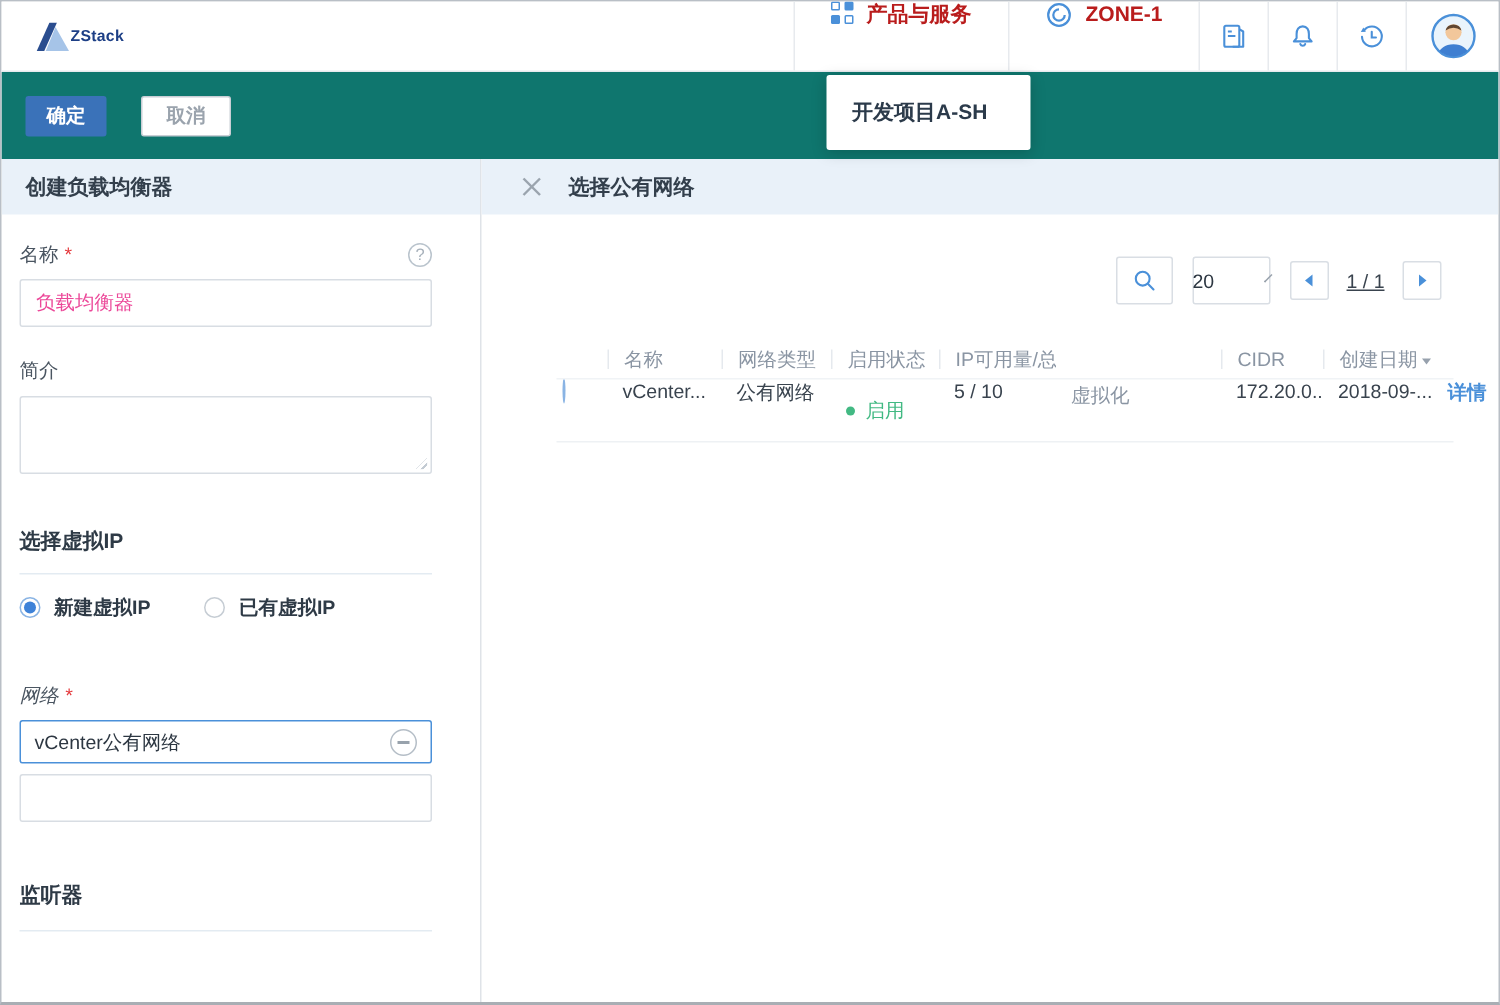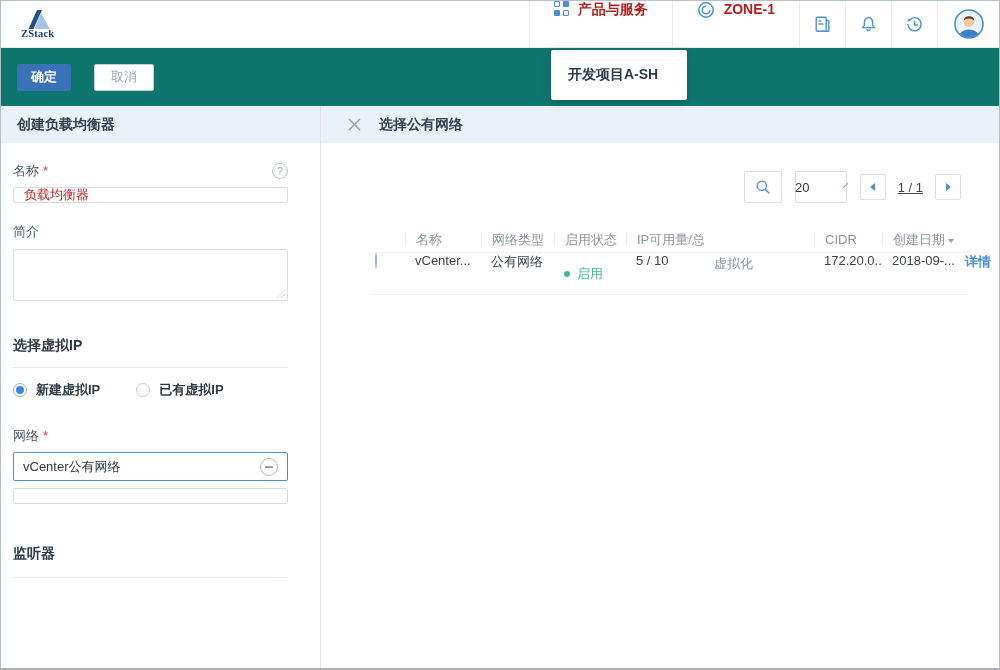--- a/index.html
+++ b/index.html
@@ -2,21 +2,21 @@
 <html><head>
 <meta charset="utf-8">
 <style>
   * { box-sizing: border-box; margin: 0; padding: 0; }
   body { font-family: "Liberation Sans", "DejaVu Sans", sans-serif; background:#fff; }
   .frame { position:relative; width:1000px; height:670px; background:#fff;
            border:1px solid #b9bfc6; border-bottom:2px solid #a9aeb4; overflow:hidden; }
 
   
   .topbar { height:47px; border-bottom:1px solid #e7eaee; display:flex; justify-content:space-between; align-items:stretch; background:#fff; }
-  .logo { display:flex; flex-direction:column; align-items:center; justify-content:center; padding:3px 0 2px 20px; cursor:pointer;font-family:Liberation Serif, serif; }
+  .logo { display:flex; flex-direction:row; align-items:center; padding:3px 0 2px 20px; cursor:pointer; }
   .logo-text { font-size:10.5px; font-weight:700; color:#1d3f86; letter-spacing:.2px; margin-top:-1px; }
   .topnav { display:flex; align-items:stretch; }
   .nav-item { display:flex; align-items:flex-start; gap:9px; padding:0 24px; border-left:1px solid #e7eaee;
               font-size:14px; font-weight:600; color:#b91c1c; cursor:pointer; white-space:nowrap; }
   .nav-item.active { background:#eef6fd; }
   .icon-btn { width:46px; display:flex; align-items:center; justify-content:center; border-left:1px solid #e7eaee; cursor:pointer; }
   .icon-btn.avatar { width:62px; }
 
   .grid-icon { width:15px; height:15px; display:grid; grid-template-columns:6px 6px; grid-template-rows:6px 6px; gap:3px; }
   .grid-icon i { border:1.5px solid #4a90d9; border-radius:1px; }
@@ -28,39 +28,39 @@
   
   .dropdown { position:absolute; top:49px; left:550px; width:136px; background:#fff; z-index:20;
               box-shadow:0 2px 10px rgba(0,0,0,.18); border-radius:2px; padding:6px 0; }
   .dropdown-item { padding:10px 17px; font-size:14px; font-weight:600; color:#2b3a4a; cursor:pointer; }
 
   
   .toolbar { height:58px; display:flex; align-items:center; padding-left:16px; gap:23px; background:#0f766e; }
   .btn-primary { min-width:54px; height:27px; background:#3a72b9; color:#fff; border:none; border-radius:2px;
                  font-size:13px; font-weight:600; cursor:pointer; font-family:inherit; }
   .btn-secondary { min-width:60px; height:27px; background:#fff; color:#9aa3ad; border:1px solid #c9ced5;
-                   border-radius:2px; font-size:13px; cursor:pointer; font-family:inherit; }
+                   border-radius:2px; font-size:13px; cursor:pointer; font-family:inherit;font-weight:bold; }
 
   
   .main { display:flex; height:563px; }
   .left-panel { width:320px; border-right:1px solid #dfe3e8; overflow:hidden; }
   .right-panel { flex:1; overflow:hidden; }
   .panel-header { height:37px; background:#e9f1f9; display:flex; align-items:center; padding:0 16px;
                   font-size:14px; font-weight:600; color:#333f4c; gap:17px; }
   .right-panel .panel-header { padding:0 26px; }
 
   
   .form { padding:18px 32px 0 12px; }
   .label-row { display:flex; align-items:center; justify-content:space-between; }
   .label { font-size:13px; color:#4a5561; }
   .req { color:#e4393c; margin-left:4px; font-size:13px; }
   .help-icon { width:16px; height:16px; border:1px solid #bac4cd; border-radius:50%; color:#a7b1bb;
                font-size:11px; line-height:14px; text-align:center; cursor:pointer; }
-  .text-input { width:100%; height:16px; border:1px solid #d8dde3; border-radius:2px; padding:0 10px;
-                font-size:13px; color:#b91c1c; margin-top:7px; font-family:inherit; outline:none; }
+  .text-input { width:100%; height:32px; border:1px solid #d8dde3; border-radius:2px; padding:0 10px;
+                font-size:13px; color:#ec4899; margin-top:7px; font-family:inherit; outline:none; }
   .textarea-wrap { position:relative; margin-top:8px; }
   textarea { width:100%; height:52px; border:1px solid #d8dde3; border-radius:2px; padding:6px 10px;
              font-size:13px; color:#2d3742; resize:none; font-family:inherit; outline:none; display:block; }
   .textarea-wrap::after { content:""; position:absolute; right:3px; bottom:3px; width:8px; height:8px;
              background:repeating-linear-gradient(135deg, transparent 0 2px, #c3cbd3 2px 3px);
              clip-path:polygon(100% 0, 100% 100%, 0 100%); pointer-events:none; }
   .section-title { margin-top:36px; font-size:14px; font-weight:700; color:#2e3a46;
                    padding-bottom:12px; border-bottom:1px solid #e3ebf2; }
   .sub-label { margin-top:26px; font-size:13px; color:#4a5561; }
   .radio-row { display:flex; align-items:center; gap:36px; margin-top:13px; }
@@ -212,21 +212,21 @@
           <span class="radio-opt">
             <i class="radio checked"></i>
             <span>新建虚拟IP</span>
           </span>
           <span class="radio-opt">
             <i class="radio"></i>
             <span>已有虚拟IP</span>
           </span>
         </div>
 
-        <div class="sub-label" style="margin-top:28px;"><span class="label">网络</span><span class="req">*</span></div>
+        <div class="sub-label" style="margin-top:41px;font-style:italic;"><span class="label">网络</span><span class="req">*</span></div>
         <div class="net-input">
           <span>vCenter公有网络</span>
           <span class="minus-icon"></span>
         </div>
 
         <input class="text-input" style="">
 
         <div class="section-title" style="margin-top:40px; padding-bottom:14px;">监听器</div>
         
       </div>

